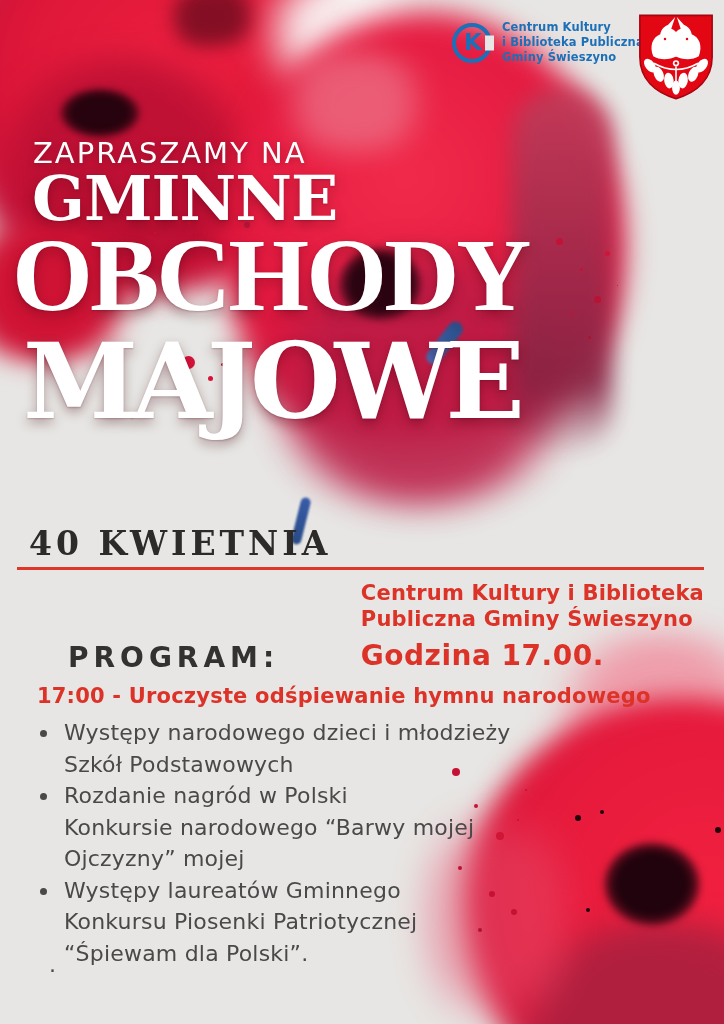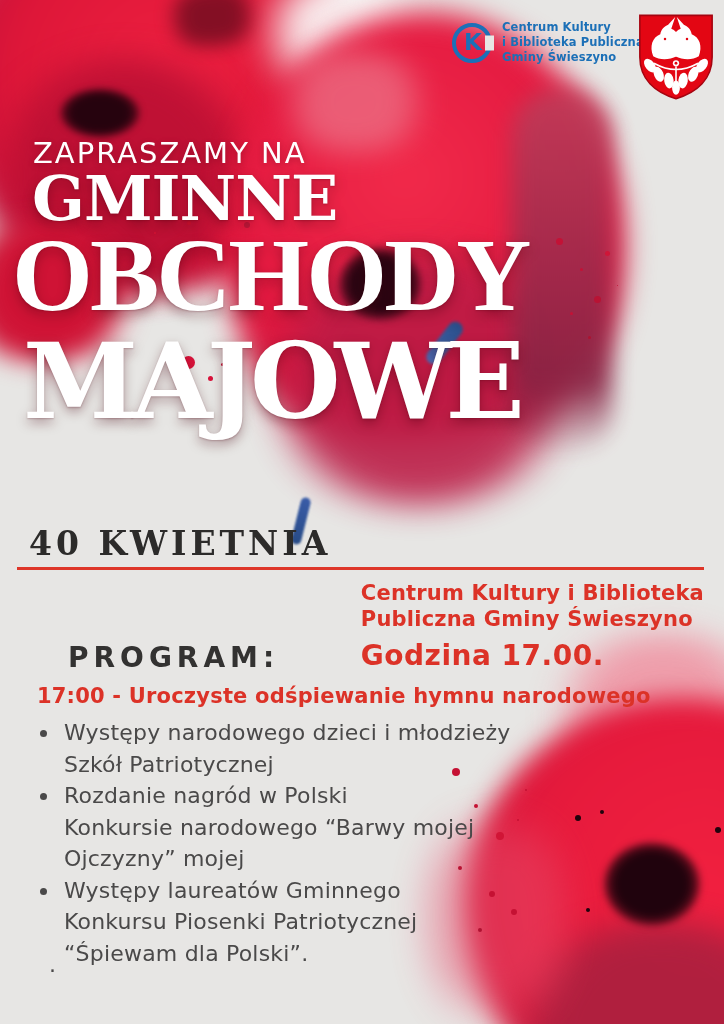--- a/index.html
+++ b/index.html
@@ -176,21 +176,21 @@
   </div>
 
   <div class="program-heading">PROGRAM:</div>
   <div class="program-highlight">17:00 - Uroczyste odśpiewanie hymnu narodowego</div>
 
   <div class="plist">
     <div class="pitem">
       <span class="dot"></span>
       <div class="plines">
         <div>Występy narodowego dzieci i młodzieży</div>
-        <div>Szkół Patriotycznej</div>
+        <div>Szkół Podstawowych</div>
       </div>
     </div>
     <div class="pitem">
       <span class="dot"></span>
       <div class="plines">
         <div>Rozdanie nagród w Polski</div>
         <div>Konkursie narodowego “Barwy mojej</div>
         <div>Ojczyzny” mojej</div>
       </div>
     </div>

